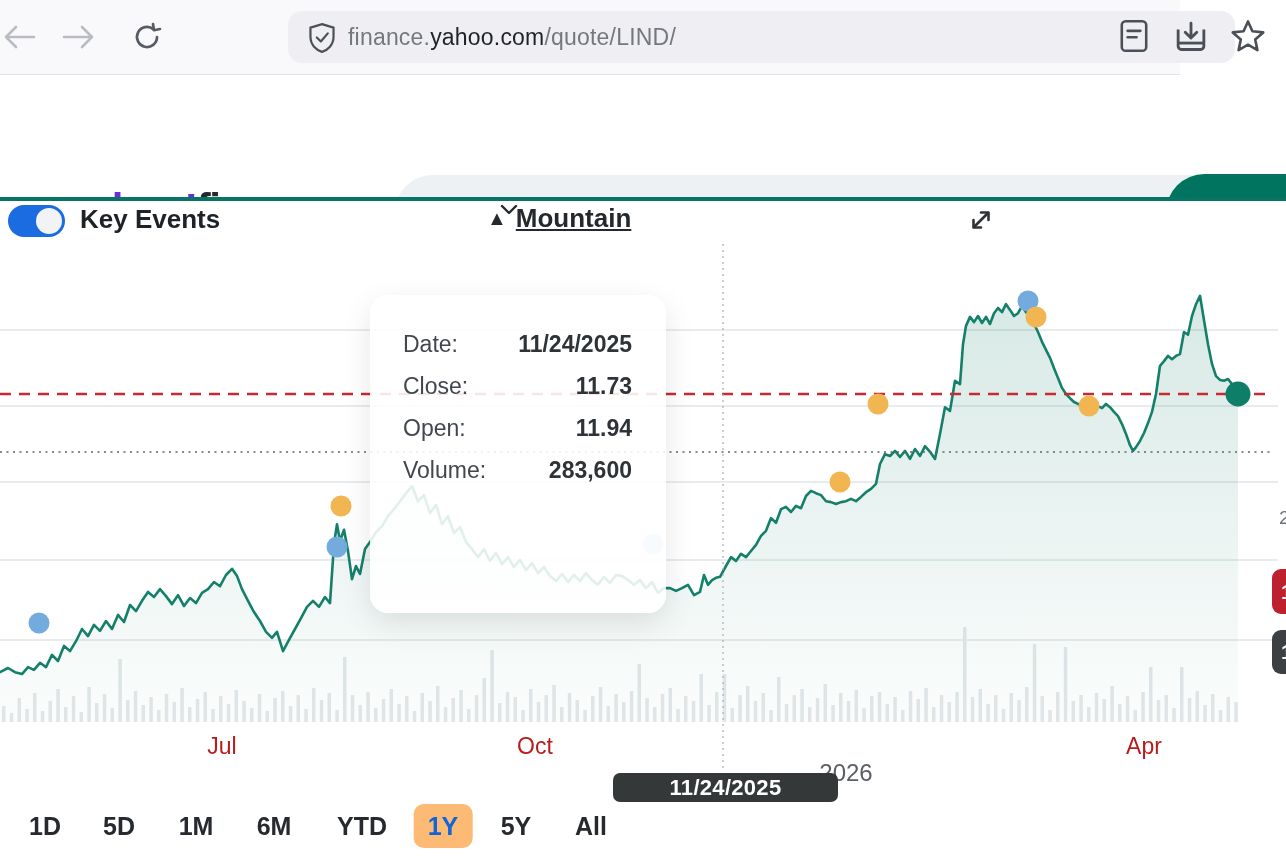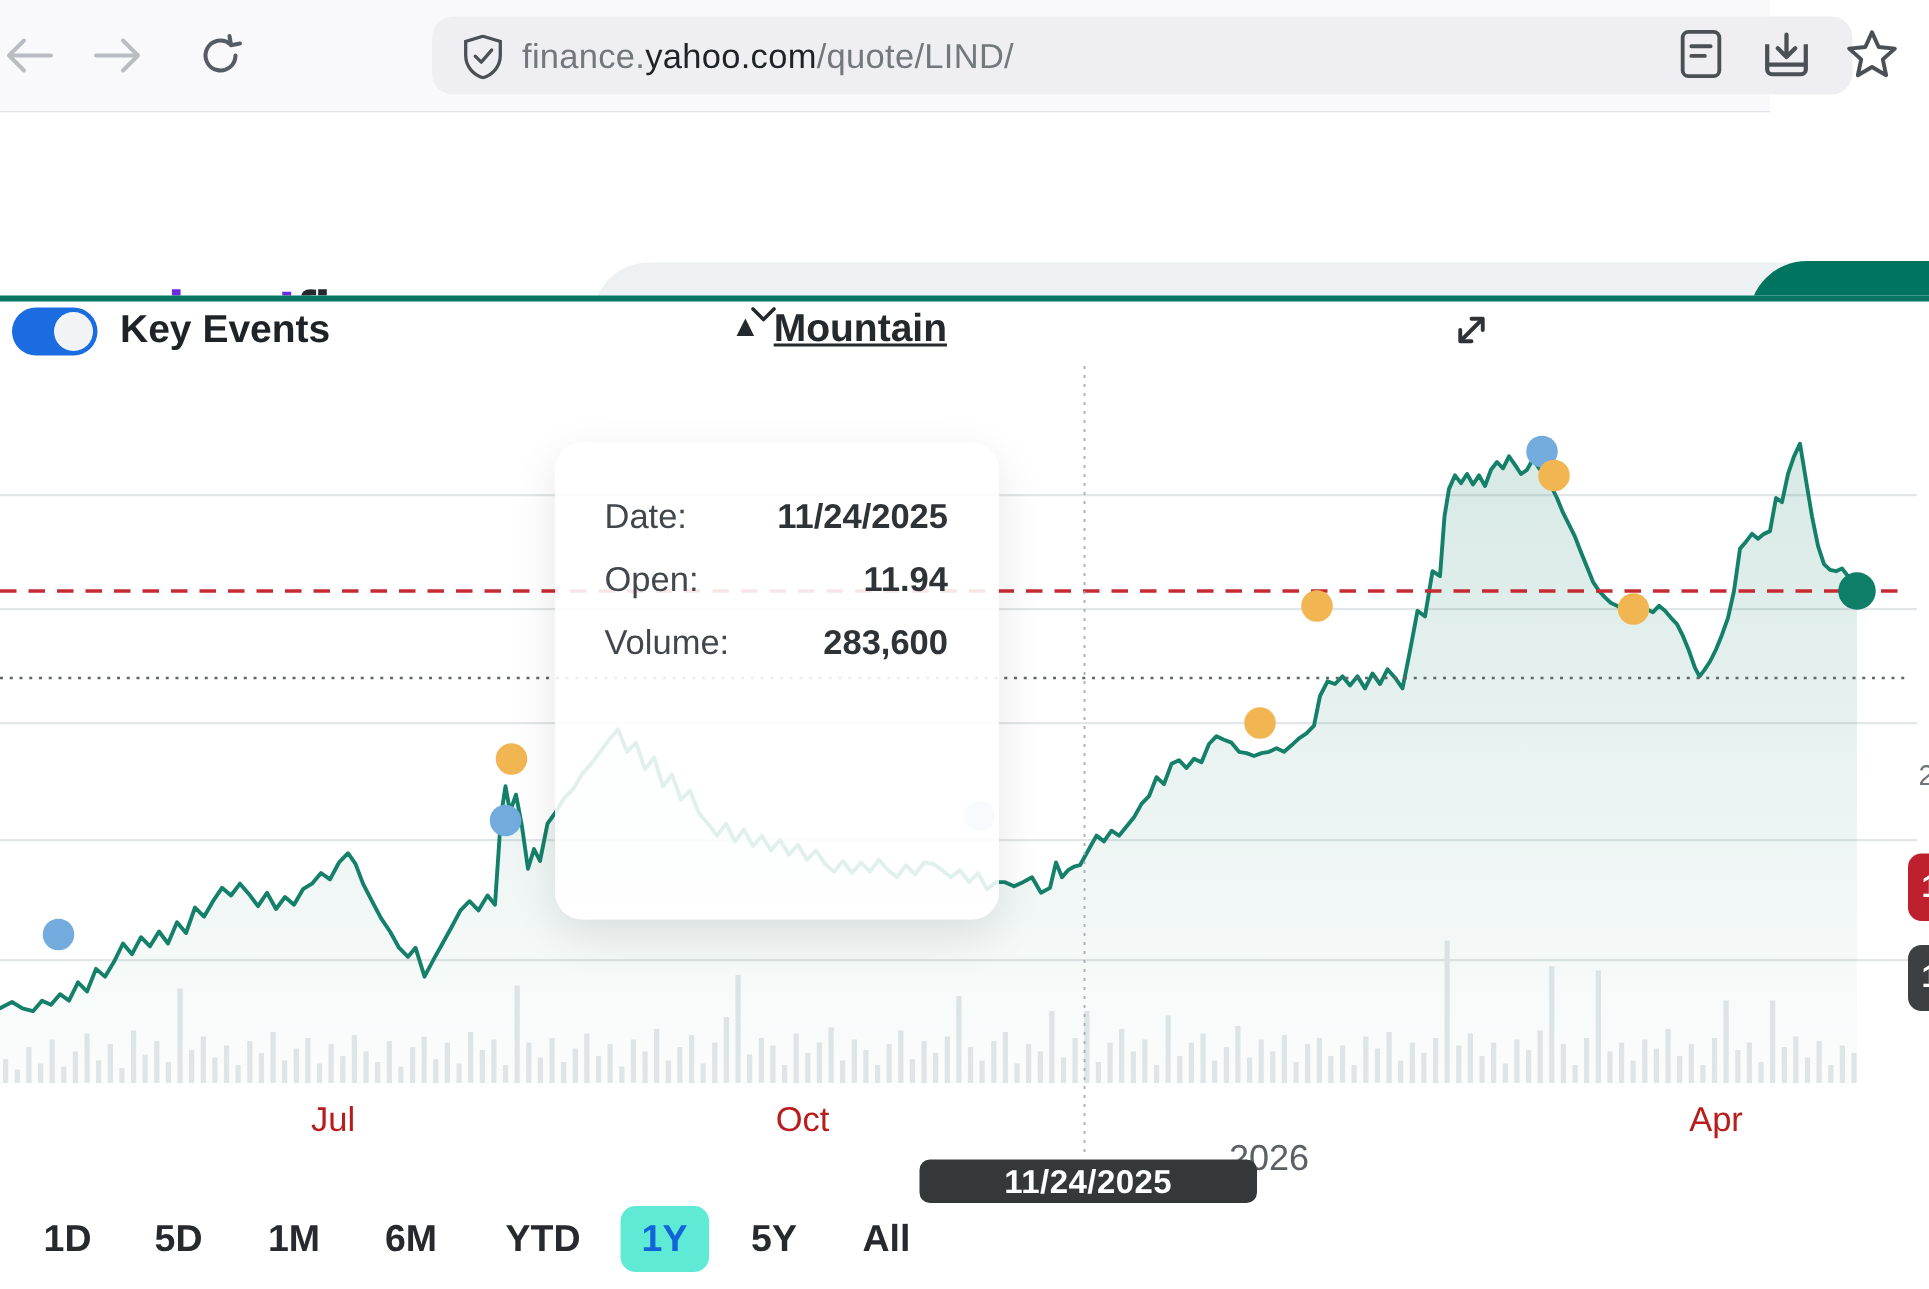--- a/index.html
+++ b/index.html
@@ -62,21 +62,21 @@
   
   .pct{position:absolute;left:392px;top:547px;width:105px;height:43px;background:#16775f;border-radius:9px;
        color:#fff;font-size:24px;font-weight:bold;display:flex;align-items:center;justify-content:center;}
   .pct:after{content:"";position:absolute;left:50%;bottom:-9px;transform:translateX(-50%);
        border-left:10px solid transparent;border-right:10px solid transparent;border-top:10px solid #16775f;}
   .datepill{position:absolute;left:613px;top:572px;width:225px;height:29px;background:#353839;border-radius:7px;
        color:#fff;font-size:22px;font-weight:600;display:flex;align-items:center;justify-content:center;letter-spacing:.3px;}
 
   .tf-btn{position:absolute;top:603px;height:44px;transform:translateX(-50%);display:flex;align-items:center;justify-content:center;
       font-size:25px;font-weight:bold;color:#26292d;cursor:pointer;padding:0 14px;border-radius:10px;}
-  .tf-btn.sel{color:#1165d8;background:#5eead4;}
+  .tf-btn.sel{color:#1165d8;background:#fdba74;}
 </style>
 </head>
 <body>
 
 <div class="browser">
   <div class="nav-ico" style="left:0px;">
     <svg width="34" height="24" viewBox="0 0 34 24">
         <path d="M14 2 L4 12 L14 22 M4 12 H32" stroke="#b9bcc2" stroke-width="2.6" fill="none" stroke-linecap="round" stroke-linejoin="round"></path>
       </svg>
   </div>
@@ -349,20 +349,24 @@
       <path d="M15 22.5 H7.5 V15" stroke="#2e3338" stroke-width="2.6" fill="none" stroke-linecap="round" stroke-linejoin="round"></path>
     </svg>
   </div>
 
   <div class="tip" id="tooltip">
       <div class="row">
         <span class="l">Date:</span>
         <span class="v">11/24/2025</span>
       </div>
       <div class="row">
+        <span class="l">Close:</span>
+        <span class="v">11.73</span>
+      </div>
+      <div class="row">
         <span class="l">Open:</span>
         <span class="v">11.94</span>
       </div>
       <div class="row">
         <span class="l">Volume:</span>
         <span class="v">283,600</span>
       </div>
     </div>
 
   <div class="pxbadge red">

